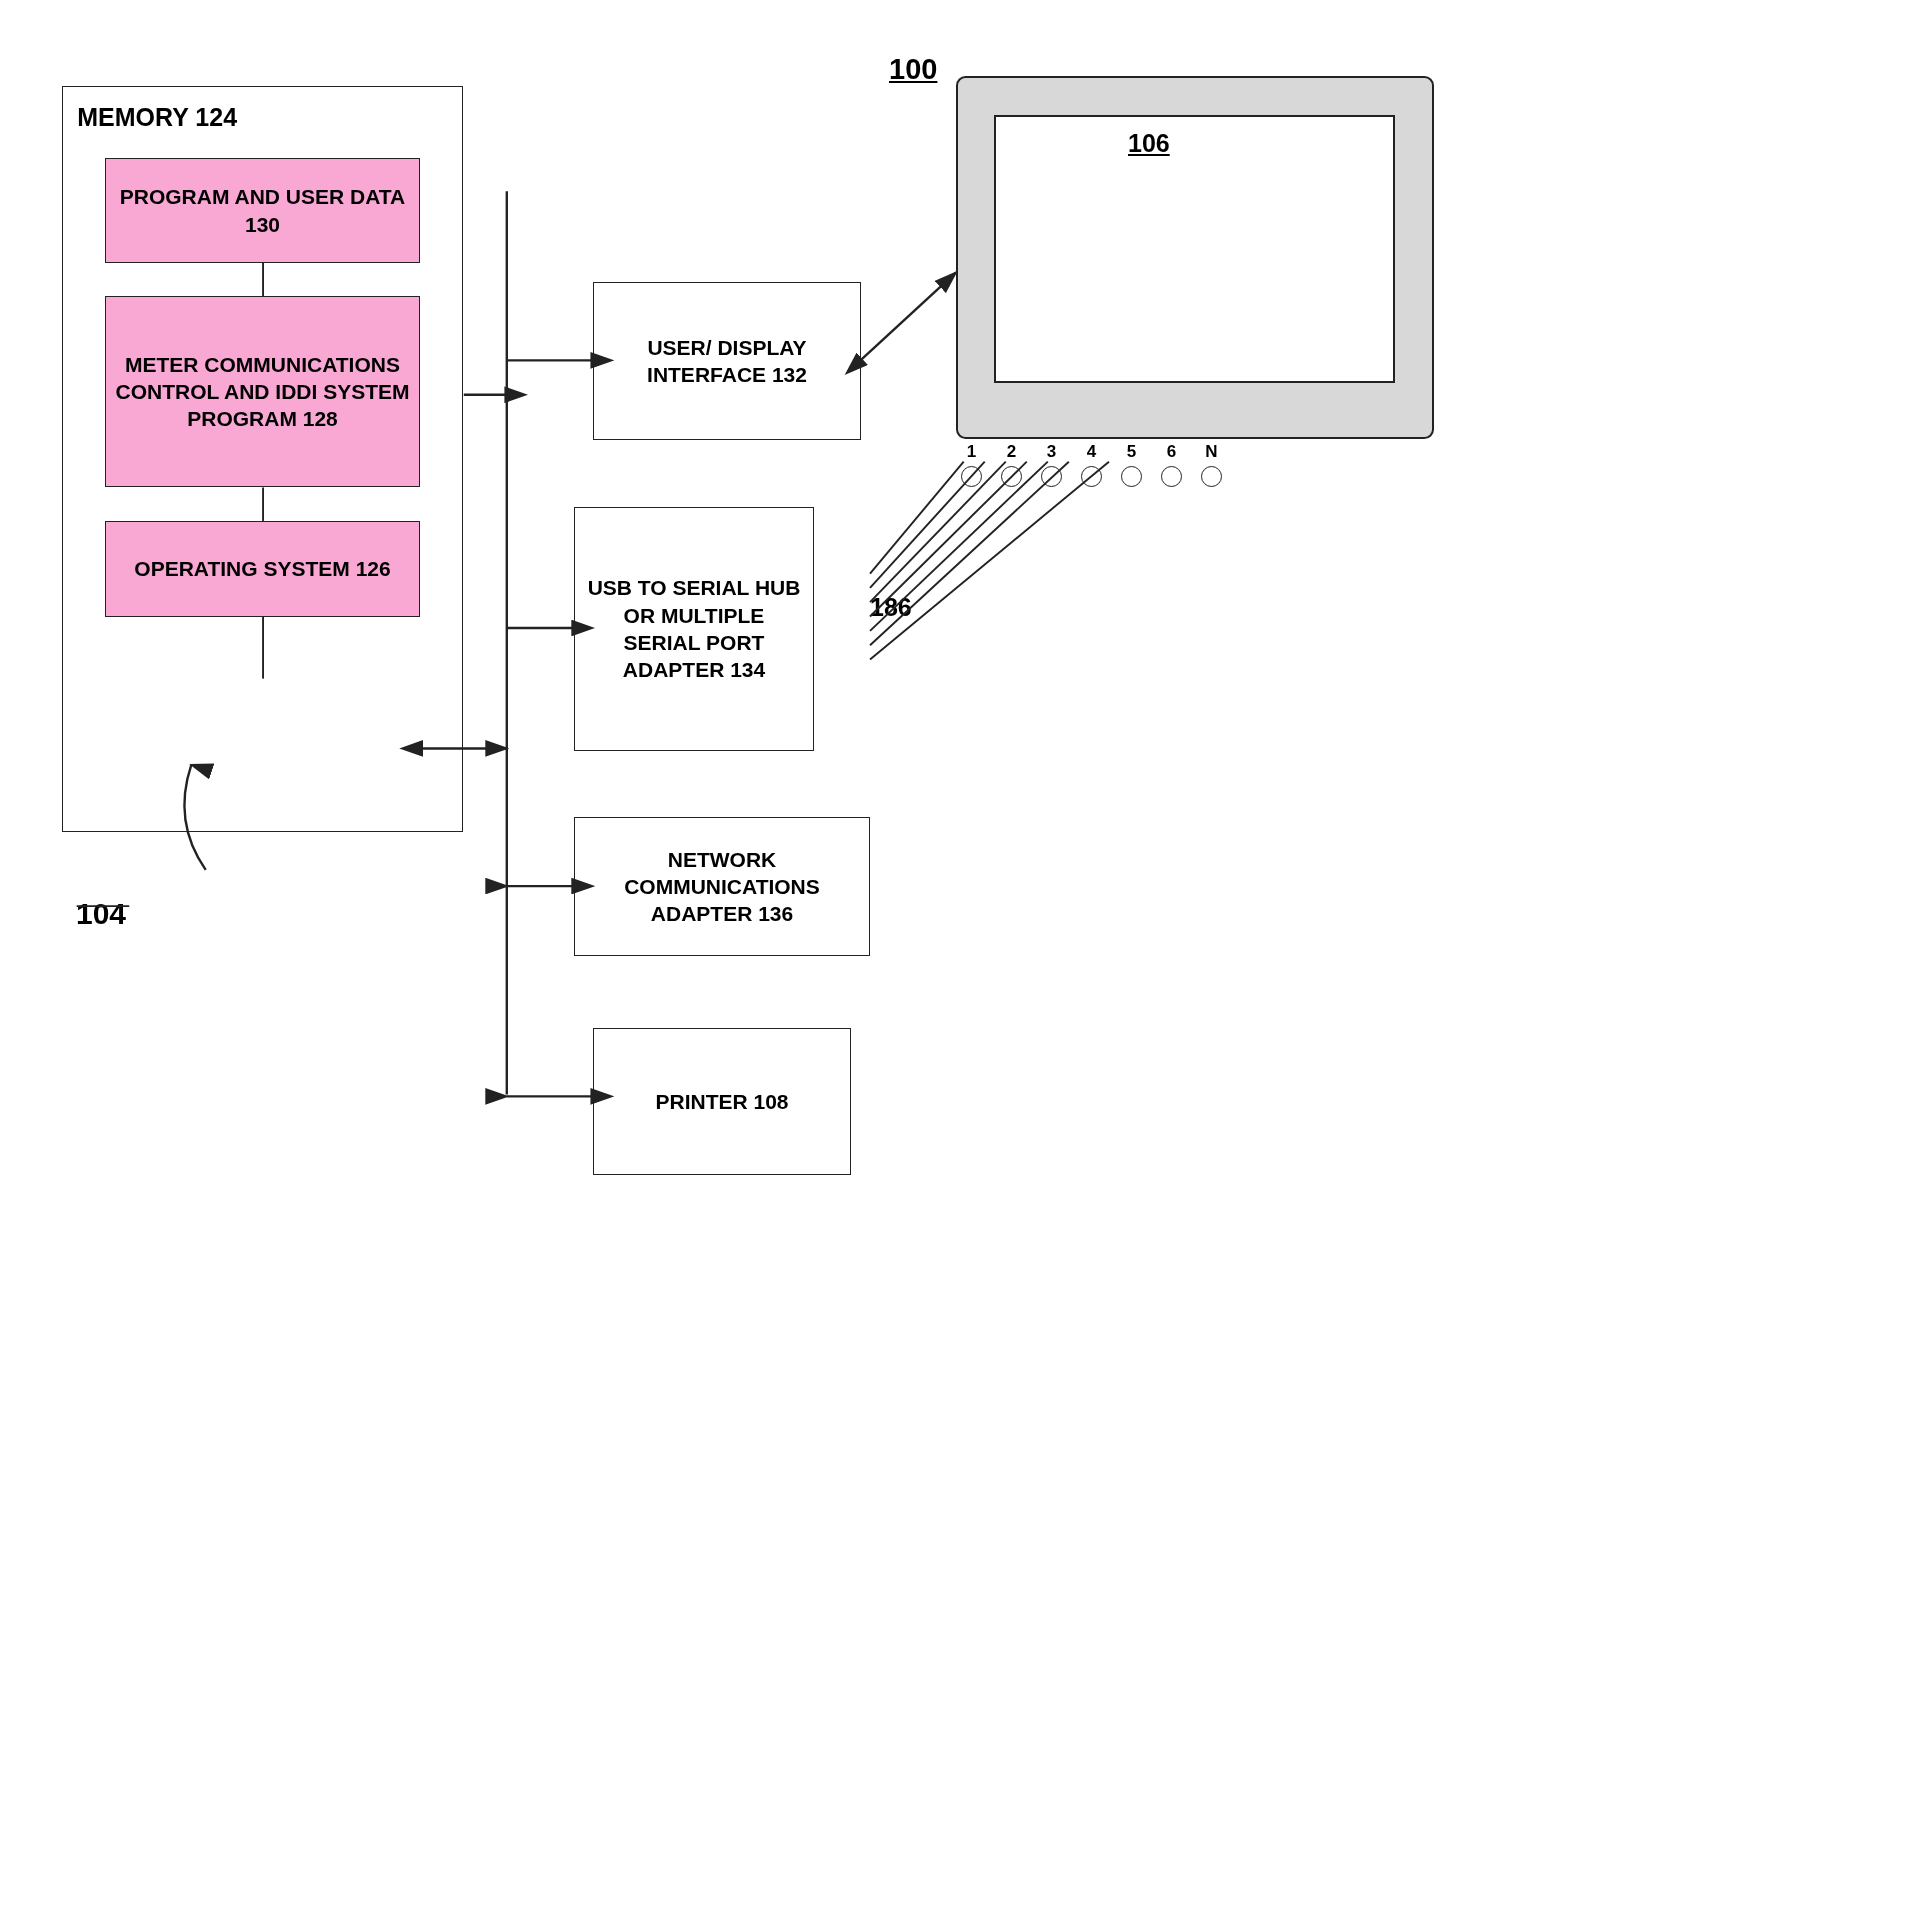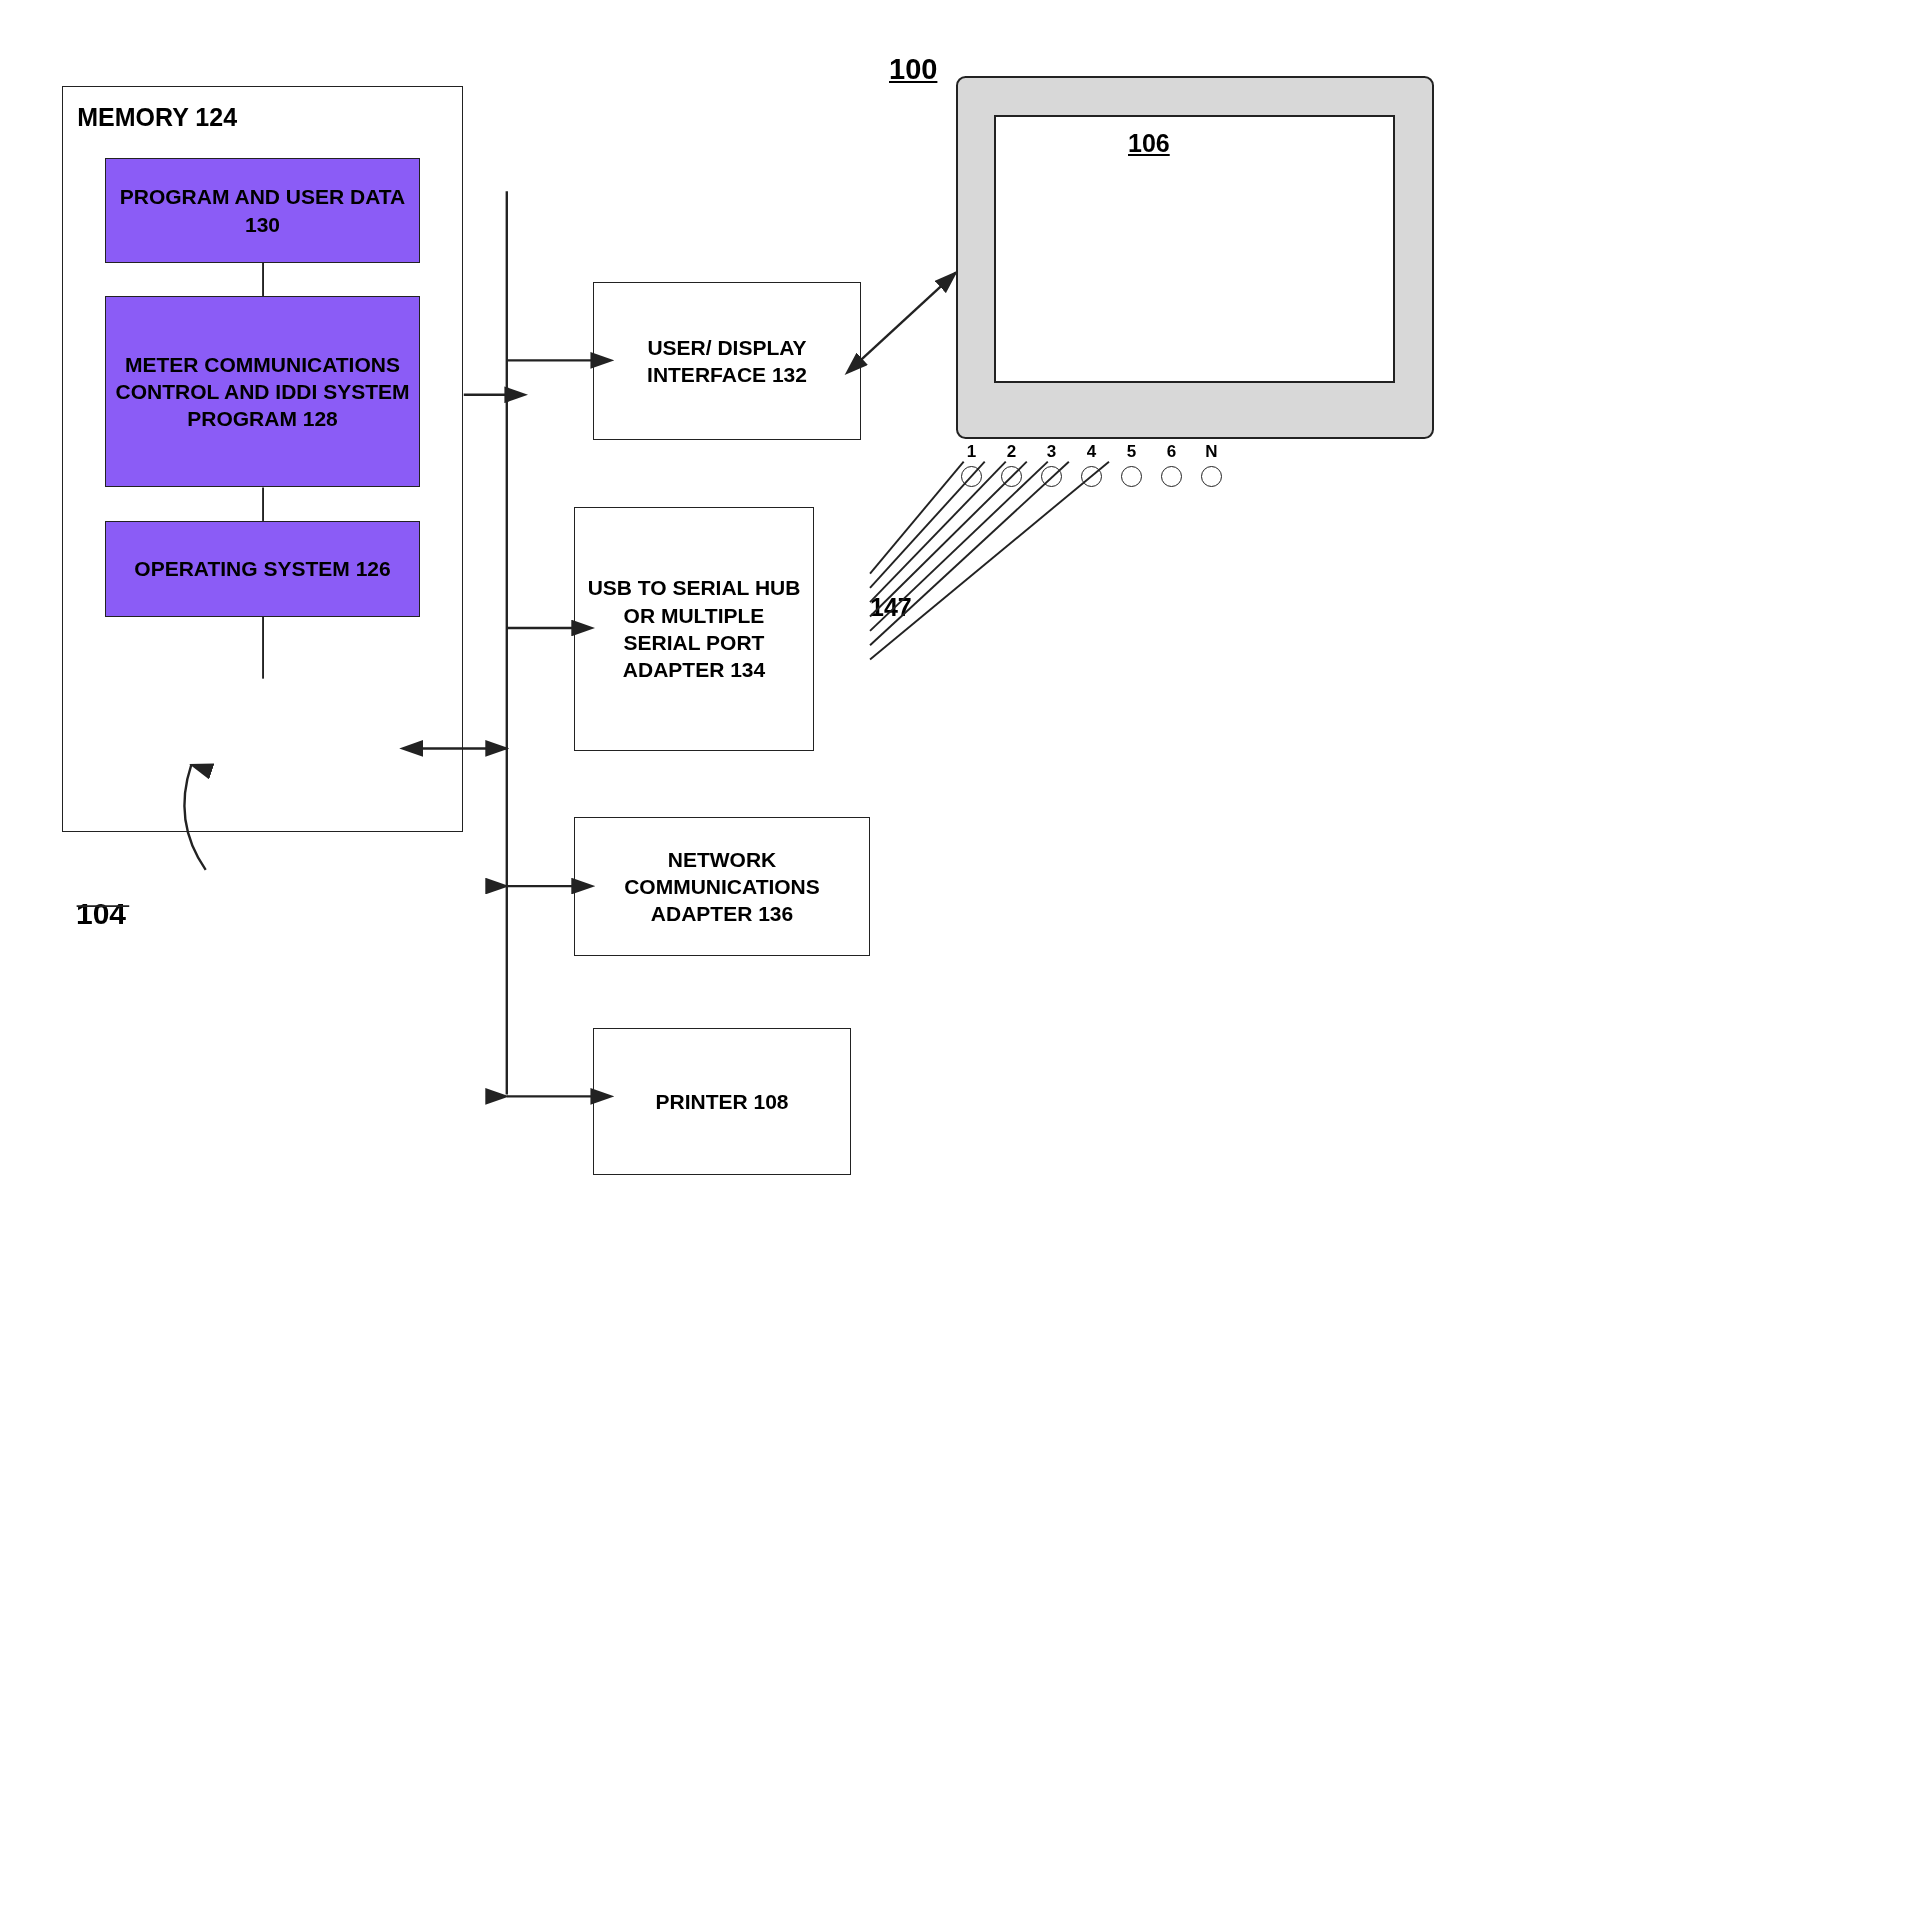--- a/index.html
+++ b/index.html
@@ -31,21 +31,21 @@
       text-align: center;
       font-size: 21px;
       font-weight: bold;
       line-height: 1.3;
       padding: 9.6px;
     }
 
     .box-inner {
       position: absolute;
       border: 1.9px solid #222;
-      background: #8b5cf6;
+      background: #f9a8d4;
       display: flex;
       align-items: center;
       justify-content: center;
       text-align: center;
       font-size: 21px;
       font-weight: bold;
       line-height: 1.3;
       padding: 7.6px;
     }
 
@@ -174,21 +174,21 @@
       <span style="font-size: 17px; font-weight: bold; margin-bottom: 3.8px;">6</span>
       <div class="port-circle"></div>
     </div>
 
     <div class="port-wrapper">
       <span style="font-size: 17px; font-weight: bold; margin-bottom: 3.8px;">N</span>
       <div class="port-circle"></div>
     </div>
   </div>
 
-  <div style="position: absolute; left: 870px; top: 593px; font-size: 25px; font-weight: bold;">147</div>
+  <div style="position: absolute; left: 870px; top: 593px; font-size: 25px; font-weight: bold;">186</div>
 
   <svg class="svg-overlay" viewBox="0 0 2002 2016" width="1914" height="1927">
     <defs>
       <marker id="arrowhead-right" markerWidth="10" markerHeight="7" refX="9" refY="3.5" orient="auto">
         <polygon points="0 0, 10 3.5, 0 7" fill="#222"></polygon>
       </marker>
       <marker id="arrowhead-left" markerWidth="10" markerHeight="7" refX="1" refY="3.5" orient="auto-start-reverse">
         <polygon points="0 0, 10 3.5, 0 7" fill="#222"></polygon>
       </marker>
       <marker id="arrowhead-both-l" markerWidth="10" markerHeight="7" refX="1" refY="3.5" orient="auto-start-reverse">

